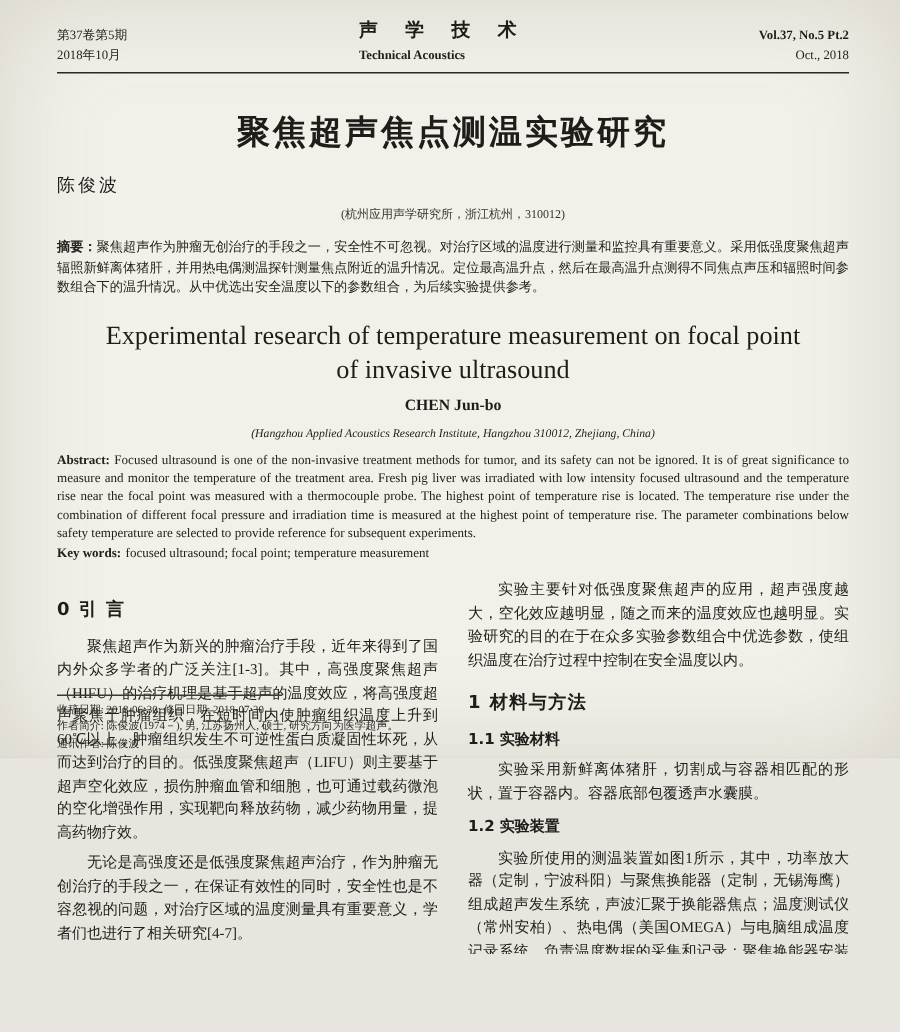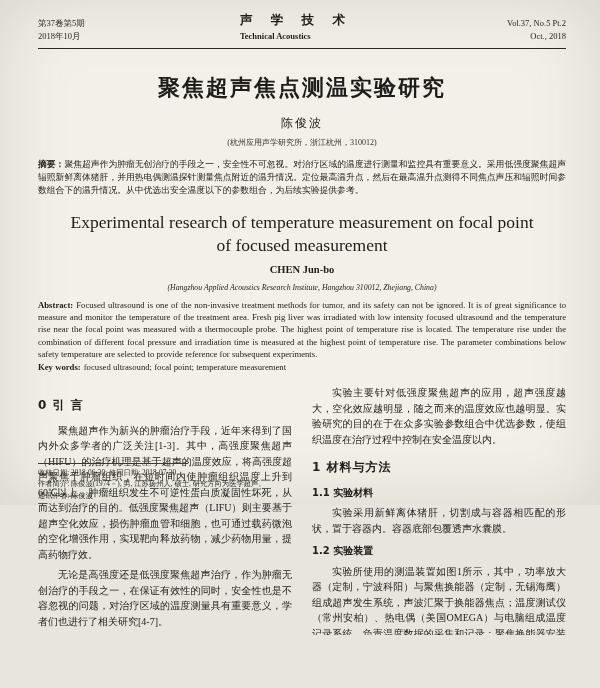--- a/index.html
+++ b/index.html
@@ -22,28 +22,28 @@
     display:flex; justify-content:space-between; align-items:flex-end;
     font-size:8.5px; line-height:1.55;
     border-bottom:1.4px solid #2a2925;
     padding-bottom:4px;
   }
   .hdr-left { text-align:left; }
   .hdr-center { }
   .hdr-right { text-align:right; }
   .journal-cn { font-family:"DejaVu Sans", sans-serif; font-weight:bold; font-size:12.5px; letter-spacing:7px; }
   .journal-en { font-size:8.5px; font-weight:bold; margin-top:1px; }
-  .hdr-right .r1 { font-weight:normal; }
+  .hdr-right .r1 { font-weight:bold; }
   
   .title-cn {
     font-family:"DejaVu Sans","Liberation Sans",sans-serif;
     font-weight:bold; font-size:22px; letter-spacing:2px;
     text-align:center; margin-top:24px;
   }
-  .author-cn { text-align:center; font-size:12px; margin-top:12px; letter-spacing:2px; }
+  .author-cn { text-align:left; font-size:12px; margin-top:12px; letter-spacing:2px; }
   .affil-cn  { text-align:center; font-size:8px; margin-top:5px; color:#33322d; }
   .abstract {
     font-size:8.8px; line-height:1.5; text-align:justify;
     margin-top:10px; color:#23221e;
   }
   .lbl { font-weight:bold; }
   .lbl.sans { font-family:"DejaVu Sans","Liberation Sans",sans-serif; }
   .keywords { font-size:8.8px; margin-top:3px; }
   
   .title-en {
@@ -98,21 +98,21 @@
       <div>Oct., 2018</div>
     </div>
   </div>
 
   <h1 class="title-cn">聚焦超声焦点测温实验研究</h1>
   <div class="author-cn">陈俊波</div>
   <div class="affil-cn">(杭州应用声学研究所，浙江杭州，310012)</div>
 
   <p class="abstract"><span class="lbl sans">摘要：</span><span>聚焦超声作为肿瘤无创治疗的手段之一，安全性不可忽视。对治疗区域的温度进行测量和监控具有重要意义。采用低强度聚焦超声辐照新鲜离体猪肝，并用热电偶测温探针测量焦点附近的温升情况。定位最高温升点，然后在最高温升点测得不同焦点声压和辐照时间参数组合下的温升情况。从中优选出安全温度以下的参数组合，为后续实验提供参考。</span></p>
 
-  <h2 class="title-en">Experimental research of temperature measurement on focal point of focused measurement</h2>
+  <h2 class="title-en">Experimental research of temperature measurement on focal point of invasive ultrasound</h2>
   <div class="author-en">CHEN Jun-bo</div>
   <div class="affil-en">(Hangzhou Applied Acoustics Research Institute, Hangzhou 310012, Zhejiang, China)</div>
 
   <p class="abstract en"><span class="lbl">Abstract:</span><span>Focused ultrasound is one of the non-invasive treatment methods for tumor, and its safety can not be ignored. It is of great significance to measure and monitor the temperature of the treatment area. Fresh pig liver was irradiated with low intensity focused ultrasound and the temperature rise near the focal point was measured with a thermocouple probe. The highest point of temperature rise is located. The temperature rise under the combination of different focal pressure and irradiation time is measured at the highest point of temperature rise. The parameter combinations below safety temperature are selected to provide reference for subsequent experiments.</span></p>
   <p class="keywords en"><span class="lbl">Key words:</span><span>focused ultrasound; focal point; temperature measurement</span></p>
 
   <div class="columns">
     <div class="col">
       <h3 class="sec-h3">0 引 言</h3>
       <p class="para">聚焦超声作为新兴的肿瘤治疗手段，近年来得到了国内外众多学者的广泛关注[1-3]。其中，高强度聚焦超声（HIFU）的治疗机理是基于超声的温度效应，将高强度超声聚焦于肿瘤组织，在短时间内使肿瘤组织温度上升到60℃以上，肿瘤组织发生不可逆性蛋白质凝固性坏死，从而达到治疗的目的。低强度聚焦超声（LIFU）则主要基于超声空化效应，损伤肿瘤血管和细胞，也可通过载药微泡的空化增强作用，实现靶向释放药物，减少药物用量，提高药物疗效。</p>

